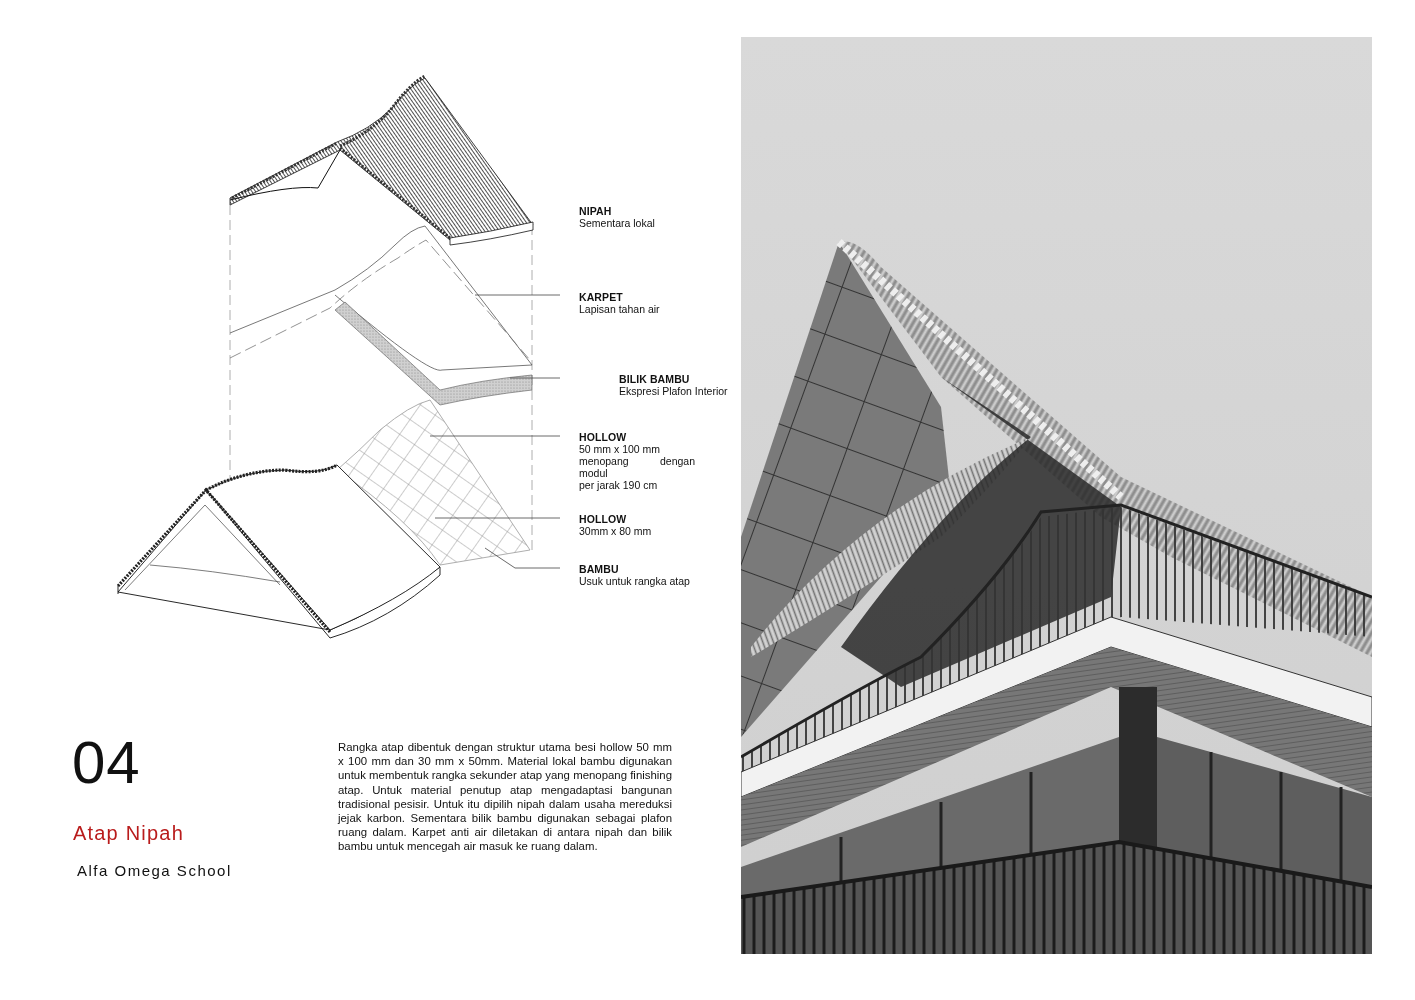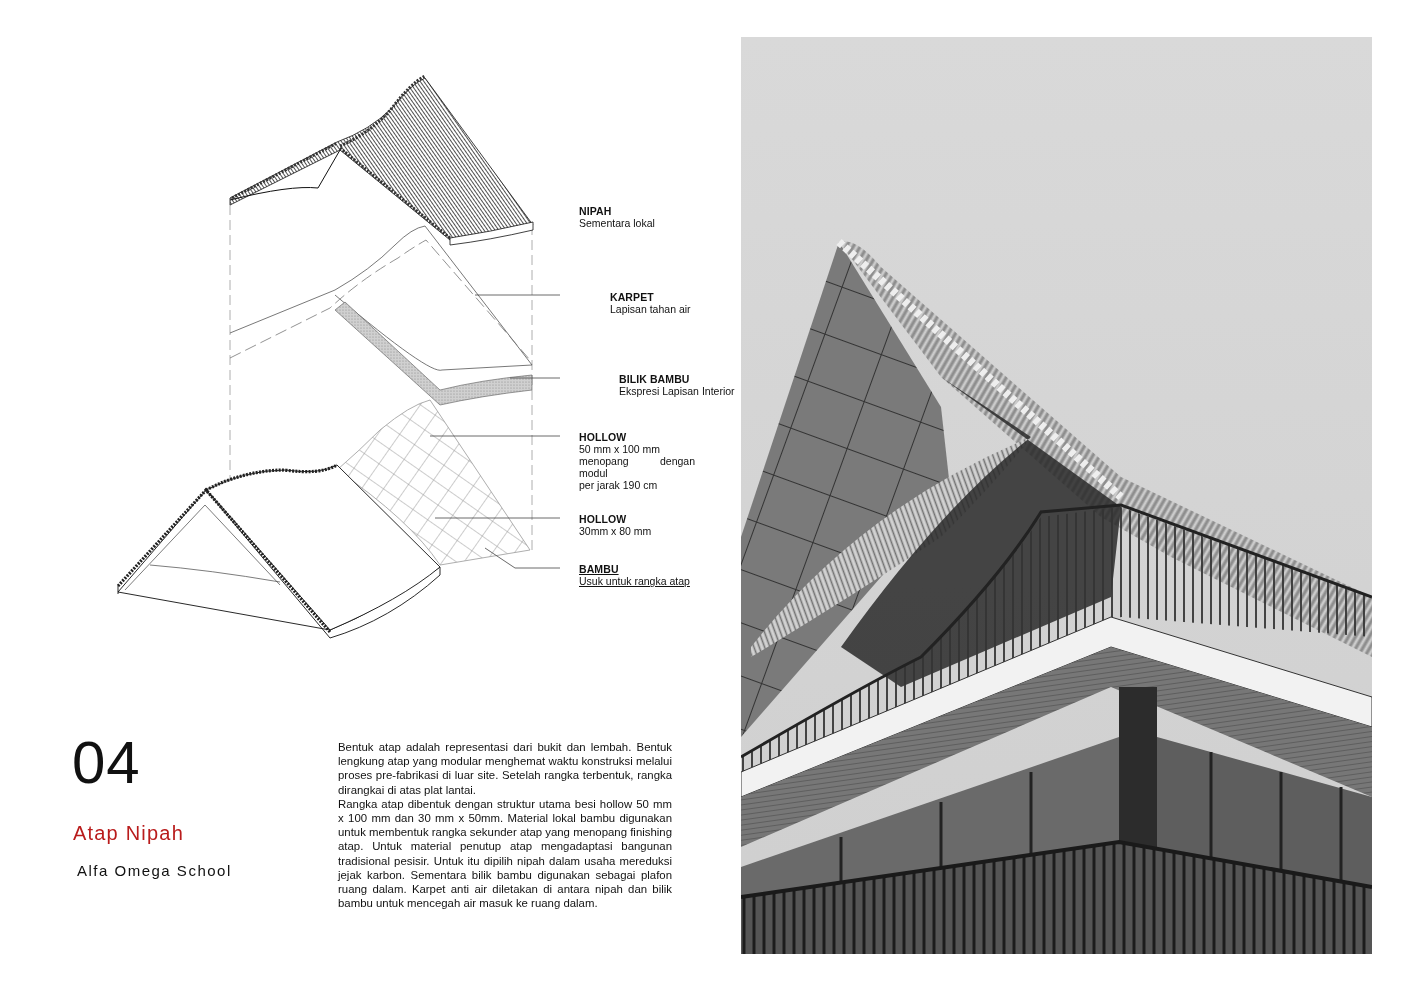--- a/index.html
+++ b/index.html
@@ -78,49 +78,48 @@
       <path d="M125 590 L205 505 L280 585" fill="none" stroke="#444" stroke-width="0.7"></path>
       <path d="M150 565 Q210 570 280 582" fill="none" stroke="#444" stroke-width="0.7"></path>
       <line x1="118" y1="586" x2="118" y2="594" stroke="#111" stroke-width="0.9"></line>
     </svg>
   </div>
 
   <div class="label" style="top:205px;">
     <span class="title">NIPAH</span>
     <span class="desc">Sementara lokal</span>
   </div>
-  <div class="label" style="top:291px;margin-left:31px;">
+  <div class="label" style="top:291px;">
     <span class="title">KARPET</span>
     <span class="desc">Lapisan tahan air</span>
   </div>
   <div class="label" style="top:373px;margin-left:40px;">
     <span class="title">BILIK BAMBU</span>
-    <span class="desc">Ekspresi Lapisan Interior</span>
+    <span class="desc">Ekspresi Plafon Interior</span>
   </div>
   <div class="label" style="top:431px;">
     <span class="title">HOLLOW</span>
     <span class="desc">50 mm x 100 mm</span>
     <span class="desc just">menopang dengan modul</span>
     <span class="desc">per jarak 190 cm</span>
   </div>
   <div class="label" style="top:513px;">
     <span class="title">HOLLOW</span>
     <span class="desc">30mm x 80 mm</span>
   </div>
-  <div class="label" style="top:563px;text-decoration:underline;">
+  <div class="label" style="top:563px;">
     <span class="title">BAMBU</span>
     <span class="desc">Usuk untuk rangka atap</span>
   </div>
 
   <div class="section-number">04</div>
   <div class="section-title">Atap Nipah</div>
   <div class="section-subtitle">Alfa Omega School</div>
 
   <div class="body-text">
-    <p>Bentuk atap adalah representasi dari bukit dan lembah. Bentuk lengkung atap yang modular menghemat waktu konstruksi melalui proses pre-fabrikasi di luar site. Setelah rangka terbentuk, rangka dirangkai di atas plat lantai.</p>
     <p>Rangka atap dibentuk dengan struktur utama besi hollow 50 mm x 100 mm dan 30 mm x 50mm. Material lokal bambu digunakan untuk membentuk rangka sekunder atap yang menopang finishing atap. Untuk material penutup atap mengadaptasi bangunan tradisional pesisir. Untuk itu dipilih nipah dalam usaha mereduksi jejak karbon. Sementara bilik bambu digunakan sebagai plafon ruang dalam. Karpet anti air diletakan di antara nipah dan bilik bambu untuk mencegah air masuk ke ruang dalam.</p>
   </div>
 
   <div class="photo">
     <svg viewBox="0 0 631 917" preserveAspectRatio="none" xmlns="http://www.w3.org/2000/svg">
       <defs>
         <linearGradient id="sky" x1="0" y1="0" x2="0" y2="1">
           <stop offset="0" stop-color="#d9d9d9"></stop>
           <stop offset="1" stop-color="#cfcfcf"></stop>
         </linearGradient>

